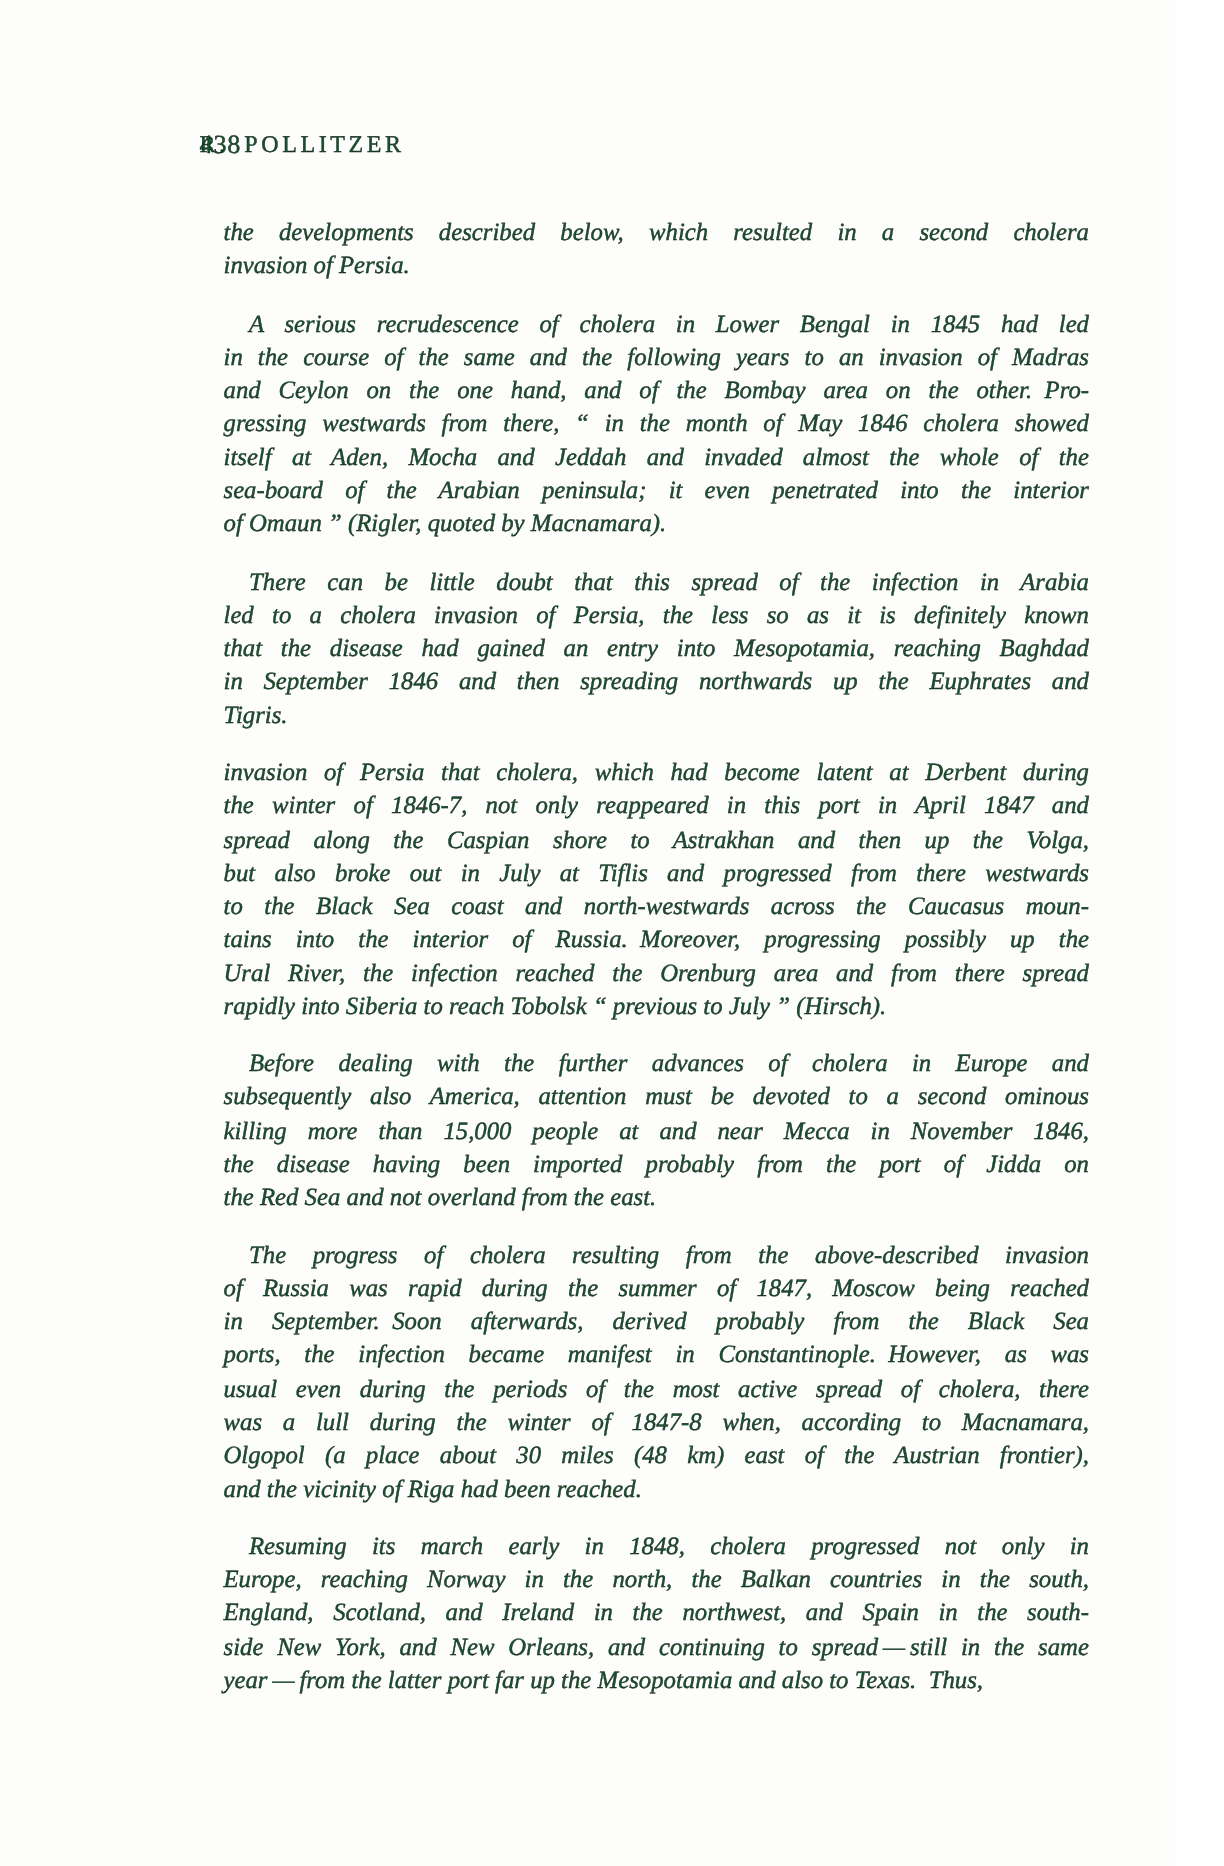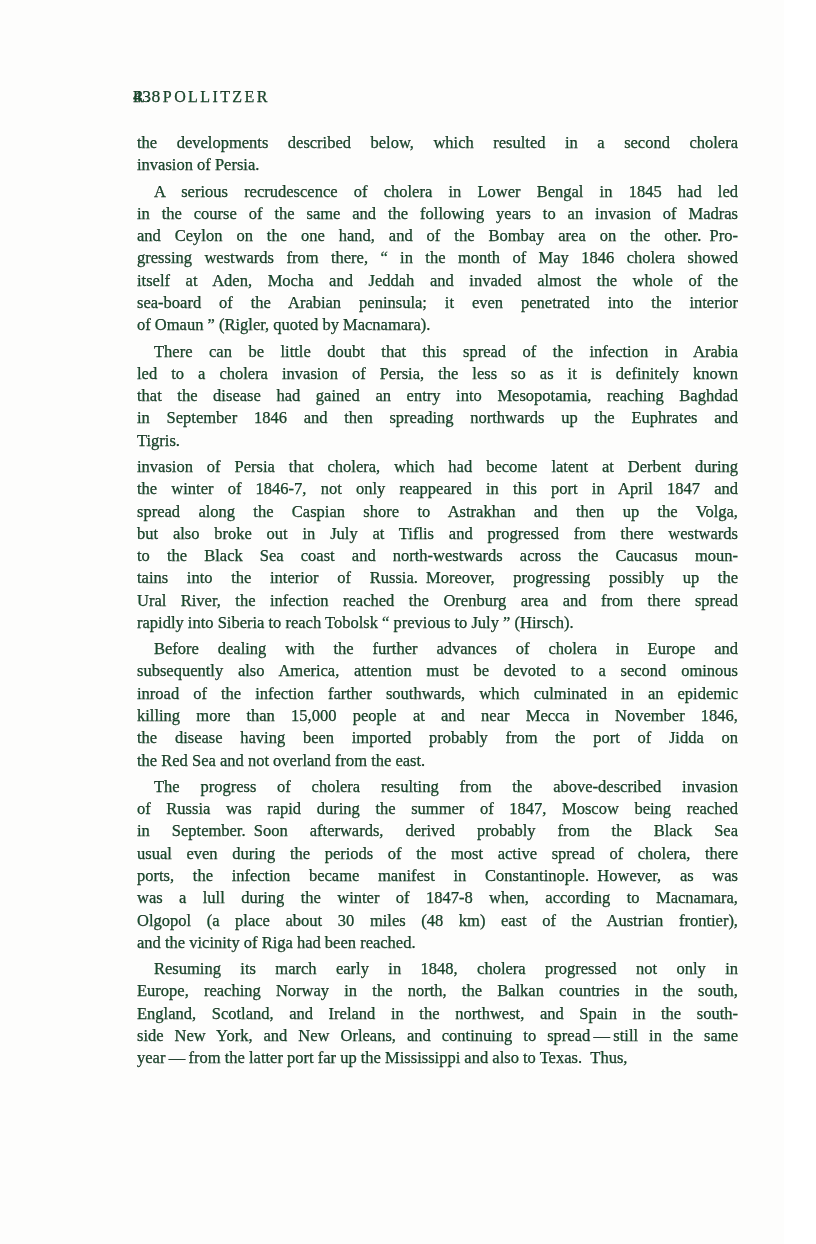--- a/index.html
+++ b/index.html
@@ -40,21 +40,22 @@
     line-height: 16px;
     letter-spacing: 2.4px;
   }
   .page-body {
     position: absolute;
     left: 133px;
     top: 128px;
     width: 609px;
   }
   .paragraph {
-    margin: 4px;
+    margin: 16px;
+    font-style: italic;
   }
   .line {
     font-size: 16.5px;
     line-height: 22.28px;
     white-space: normal;
     text-align: left;
   }
   .line.just {
     text-align: justify;
     text-align-last: justify;
@@ -98,36 +99,35 @@
         <div class="line just">spread along the Caspian shore to Astrakhan and then up the Volga,</div>
         <div class="line just">but also broke out in July at Tiflis and progressed from there westwards</div>
         <div class="line just">to the Black Sea coast and north-westwards across the Caucasus moun-</div>
         <div class="line just">tains into the interior of Russia. Moreover, progressing possibly up the</div>
         <div class="line just">Ural River, the infection reached the Orenburg area and from there spread</div>
         <div class="line">rapidly into Siberia to reach Tobolsk “ previous to July ” (Hirsch).</div>
       </div>
       <div class="paragraph">
         <div class="line just indent">Before dealing with the further advances of cholera in Europe and</div>
         <div class="line just">subsequently also America, attention must be devoted to a second ominous</div>
-        <div class="line just">inroad of the infection farther southwards, which culminated in an epidemic</div>
         <div class="line just">killing more than 15,000 people at and near Mecca in November 1846,</div>
         <div class="line just">the disease having been imported probably from the port of Jidda on</div>
         <div class="line">the Red Sea and not overland from the east.</div>
       </div>
       <div class="paragraph">
         <div class="line just indent">The progress of cholera resulting from the above-described invasion</div>
         <div class="line just">of Russia was rapid during the summer of 1847, Moscow being reached</div>
         <div class="line just">in September. Soon afterwards, derived probably from the Black Sea</div>
+        <div class="line just">ports, the infection became manifest in Constantinople. However, as was</div>
         <div class="line just">usual even during the periods of the most active spread of cholera, there</div>
-        <div class="line just">ports, the infection became manifest in Constantinople. However, as was</div>
         <div class="line just">was a lull during the winter of 1847-8 when, according to Macnamara,</div>
         <div class="line just">Olgopol (a place about 30 miles (48 km) east of the Austrian frontier),</div>
         <div class="line">and the vicinity of Riga had been reached.</div>
       </div>
       <div class="paragraph">
         <div class="line just indent">Resuming its march early in 1848, cholera progressed not only in</div>
         <div class="line just">Europe, reaching Norway in the north, the Balkan countries in the south,</div>
         <div class="line just">England, Scotland, and Ireland in the northwest, and Spain in the south-</div>
         <div class="line just">side New York, and New Orleans, and continuing to spread — still in the same</div>
-        <div class="line">year — from the latter port far up the Mississippi and also to Texas. Thus,</div>
+        <div class="line">year — from the latter port far up the Mesopotamia and also to Texas. Thus,</div>
       </div>
     </div>
 </div>
 
 </body></html>

